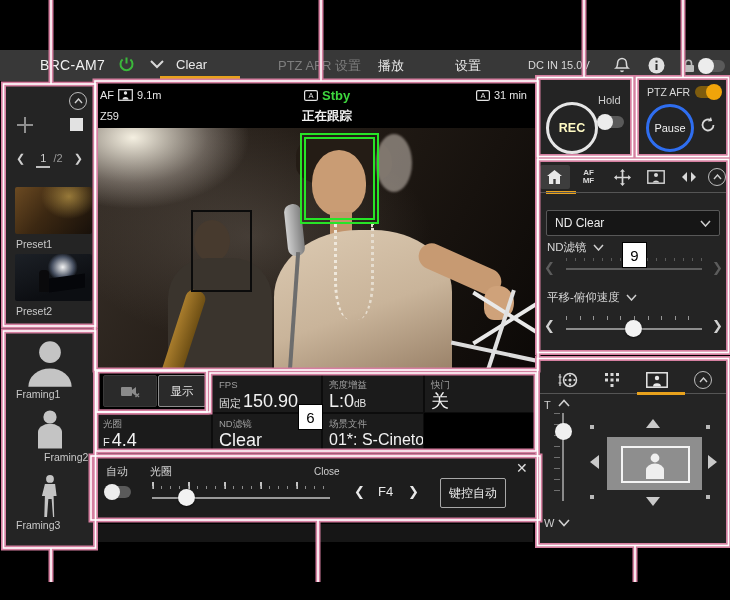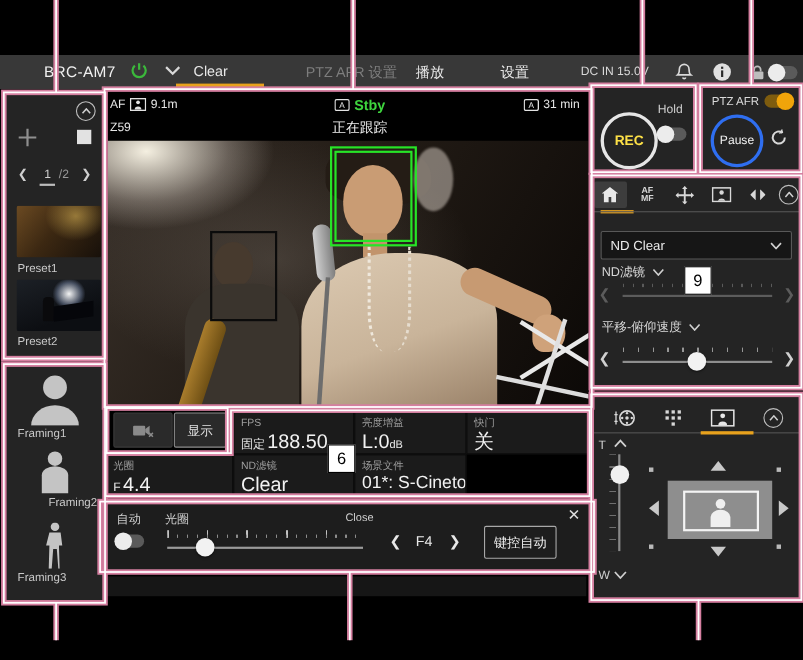--- a/index.html
+++ b/index.html
@@ -126,21 +126,21 @@
   .vknob{position:absolute;left:17px;top:64px;width:17px;height:17px;border-radius:50%;background:#f0f0f0;}
   .padouter{position:absolute;left:69px;top:78px;width:95px;height:53px;background:#8e8e8e;}
   .padinner{position:absolute;left:14px;top:9px;width:65px;height:33px;border:2px solid #f4f4f4;}
   .tri{position:absolute;width:0;height:0;border:solid transparent;}
   .dot{position:absolute;width:4px;height:4px;background:#b9b9b9;}
 
   
   .recbox{left:538px;top:78px;width:94px;height:78px;}
   .afrbox{left:637px;top:78px;width:91px;height:78px;}
   .ring{position:absolute;border-radius:50%;display:flex;align-items:center;justify-content:center;}
-  .rec-ring{left:8px;top:24px;width:46px;height:46px;border:3.5px solid #e6e6e6;color:#fde047;font-size:12.5px;font-weight:bold;}
+  .rec-ring{left:8px;top:24px;width:46px;height:46px;border:3.5px solid #e6e6e6;color:#fef9c3;font-size:12.5px;font-weight:bold;}
   .pause-ring{left:9px;top:26px;width:42px;height:42px;border:3px solid #2f6ef0;color:#f0f0f0;font-size:11px;}
 
   
   .numlabel{position:absolute;width:23px;height:24px;background:#fff;border:1.6px solid #000;color:#000;
             display:flex;align-items:center;justify-content:center;font-size:15px;z-index:60;}
 
   svg.icon{display:block;}
   .overlay{position:absolute;left:0;top:0;z-index:50;pointer-events:none;}
 </style>
 </head>
@@ -269,21 +269,21 @@
           <svg class="icon" width="14" height="11" viewBox="0 0 14 11">
               <rect x=".6" y=".6" width="12.8" height="9.8" rx="1.5" fill="none" stroke="#e3e3e3" stroke-width="1.2"></rect>
               <text x="7" y="8.4" font-size="7.5" fill="#e3e3e3" text-anchor="middle" font-family="sans-serif">A</text>
             </svg>
         </span>
         <span>31 min</span>
       </span>
     </div>
     <div class="statrow" style="top:26px;height:16px;">
       <span>Z59</span>
-      <span class="track-txt" style="position:absolute;left:202px;">正在跟踪</span>
+      <span class="track-txt" style="position:absolute;left:202px;font-weight:bold;">正在跟踪</span>
     </div>
 
     <div class="photo">
       <div class="saxman">
         <div class="head"></div>
           <div class="body"></div>
       </div>
       <div class="sax"></div>
       <div class="singer-hair"></div>
       <div class="curl"></div>
@@ -308,21 +308,21 @@
     <svg class="icon" width="20" height="13" viewBox="0 0 20 13">
         <rect x="1" y="2" width="11" height="9" rx="1" fill="#8a8a8a"></rect>
         <path d="M12 5l4-3v9l-4-3z" fill="#8a8a8a"></path>
         <path d="M15.5 8.5l3.5 3.5M19 8.5l-3.5 3.5" stroke="#8a8a8a" stroke-width="1.4"></path>
       </svg>
   </div>
   <div class="abs btn-plain" style="left:158px;top:375px;width:46px;height:30px;border-color:#8c8c8c;">显示</div>
 
   <div class="cell" style="left:212px;top:374px;width:110px;height:39px;">
     <div class="lb">FPS</div>
-    <div class="val"><span class="pre">固定</span><span>188.50</span></div>
+    <div class="val"><span class="pre">固定</span><span>150.90</span></div>
   </div>
   <div class="cell" style="left:322px;top:374px;width:102px;height:39px;">
     <div class="lb">亮度增益</div>
     <div class="val"><span>L:0</span><span class="suf">dB</span></div>
   </div>
   <div class="cell" style="left:424px;top:374px;width:113px;height:39px;">
     <div class="lb">快门</div>
     <div class="val">关</div>
   </div>
   <div class="cell" style="left:96px;top:413px;width:116px;height:39px;">

